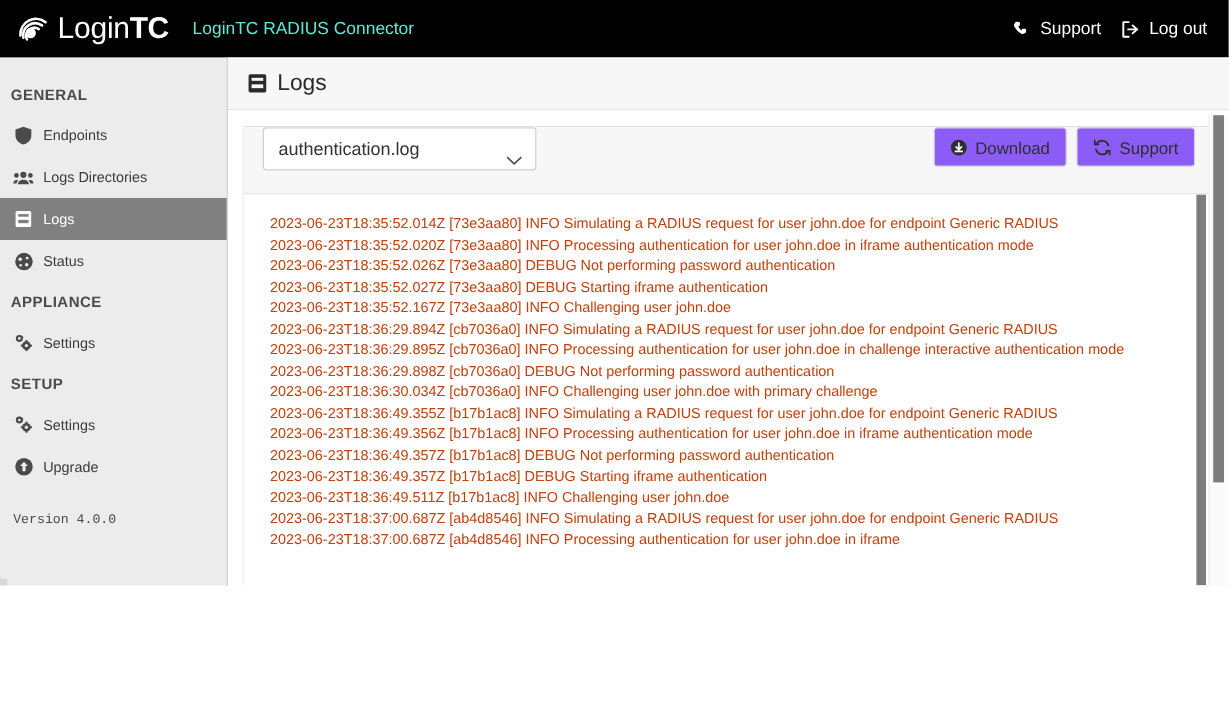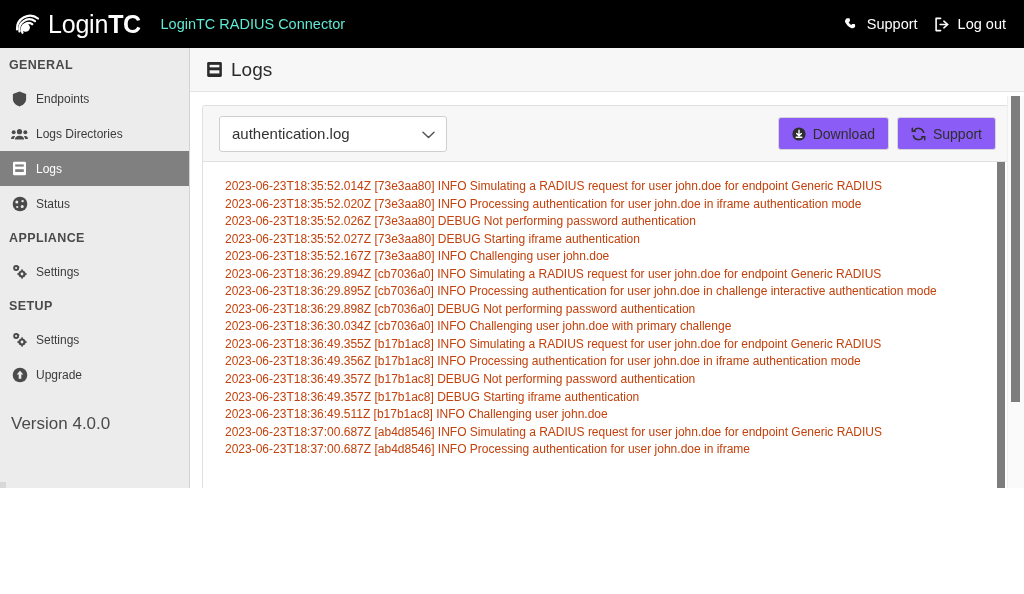--- a/index.html
+++ b/index.html
@@ -38,37 +38,38 @@
   .topbar-link svg { display: block; }
 
   
   .body-row { flex: 1 1 auto; display: flex; min-height: 0; }
 
   
   .sidebar {
     width: 190px; flex: 0 0 190px;
     background: #ececec;
     border-right: 1px solid #d2d2d2;
+    padding-top: 14px;
     position: relative;
     overflow: hidden;
   }
   .side-section {
     font-size: 12.5px; font-weight: 700; color: #4a4a4a;
     letter-spacing: 0.4px; padding: 10px 0 9px 9px;
   }
   .side-item {
     display: flex; align-items: center; gap: 8px;
     height: 35px; padding-left: 11px;
     font-size: 12px; color: #3b3b3b; cursor: pointer;
   }
   .side-item.active { background: #808080; color: #ffffff; }
   .side-item .ic { width: 17px; height: 17px; display: flex; align-items: center; justify-content: center; flex: 0 0 17px; }
   .side-item .ic svg { display: block; }
   .side-version {
-    font-size: 17px; color: #4a4a4a; padding: 22px 0 0 11px;
+    font-size: 11px; color: #4a4a4a; padding: 22px 0 0 11px; font-family: Liberation Mono, monospace;
   }
 
   
   .content {
     flex: 1 1 auto; min-width: 0; display: flex; flex-direction: column;
     background: #ffffff; position: relative;
   }
   .page-head {
     height: 44px; flex: 0 0 44px;
     display: flex; align-items: center; gap: 8px;
@@ -85,21 +86,21 @@
     border-radius: 3px 3px 0 0;
     background: #ffffff;
     height: 100%;
     display: flex; flex-direction: column;
     overflow: hidden;
   }
   .panel-toolbar {
     flex: 0 0 56px;
     background: #f7f7f7;
     border-bottom: 1px solid #e0e0e0;
-    display: flex; align-items: center;
+    display: flex; 
     padding: 0 15px 0 16px;
   }
   .log-select {
     appearance: none; -webkit-appearance: none;
     width: 228px; height: 36px;
     border: 1px solid #cfcfcf; border-radius: 3px;
     background: #ffffff;
     font-family: "Liberation Sans", sans-serif;
     font-size: 15px; color: #333333;
     padding: 0 30px 0 12px;

